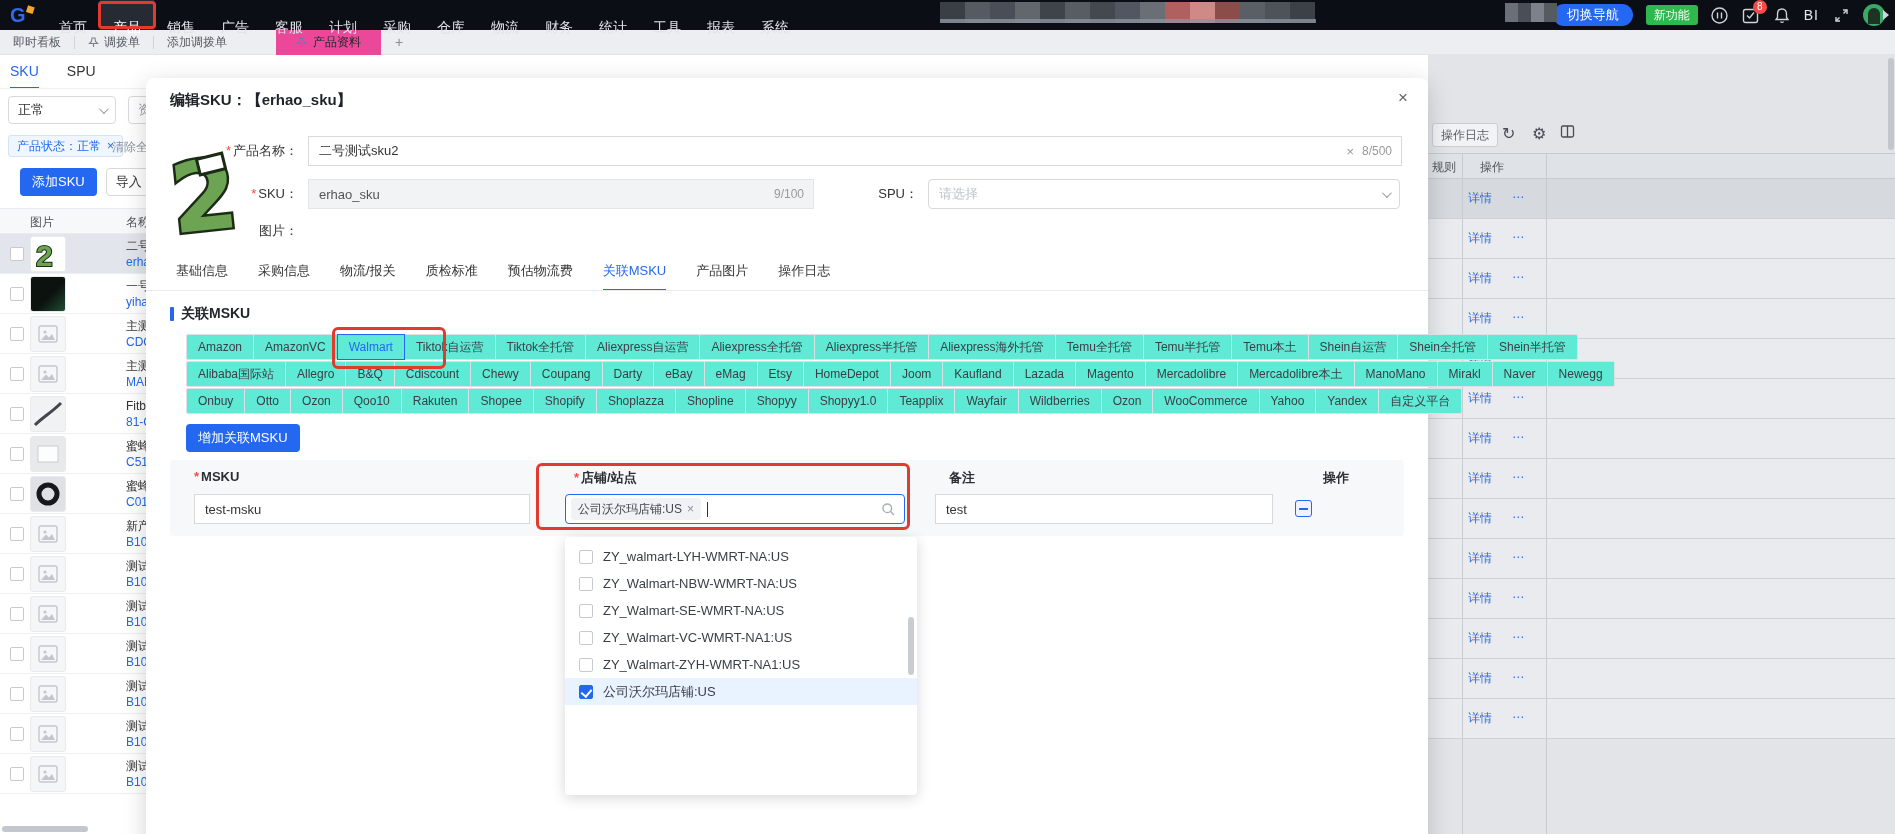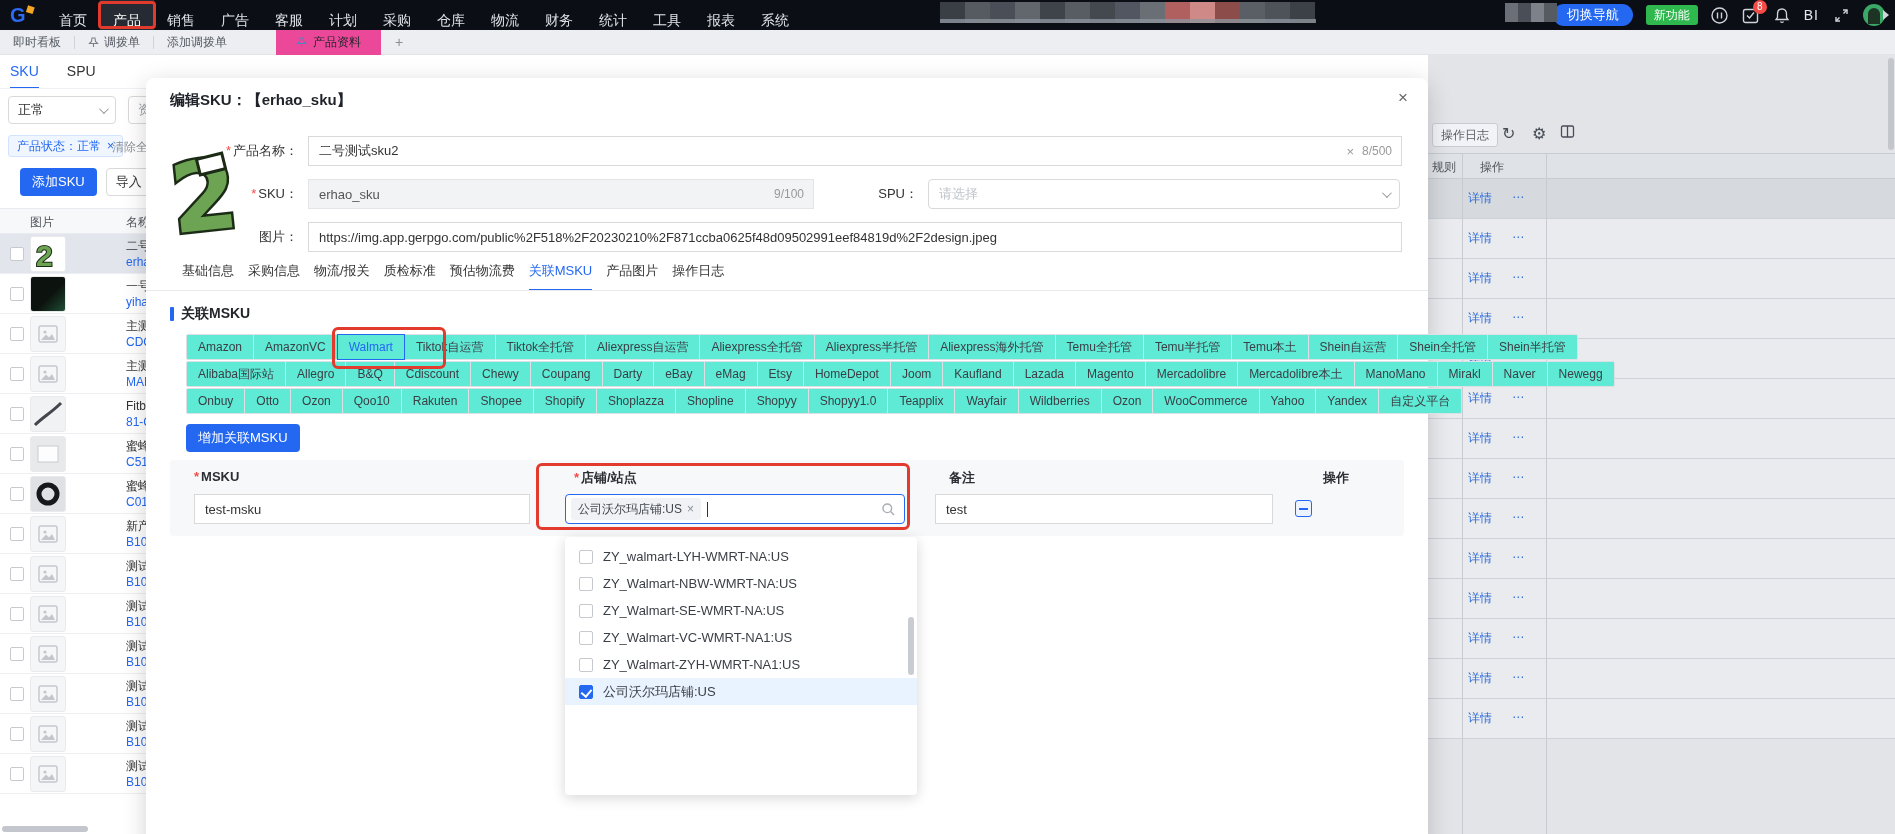--- a/index.html
+++ b/index.html
@@ -4,21 +4,21 @@
 <style>
   * { margin:0; padding:0; box-sizing:border-box; }
   html,body { width:1895px; height:834px; overflow:hidden; }
   body { font-family:"Liberation Sans","DejaVu Sans",sans-serif; font-size:13px; color:#333; background:#fff; }
   .screen { position:relative; width:1895px; height:834px; overflow:hidden; background:#fff; }
 
   
   .topnav { position:absolute; left:0; top:0; width:100%; height:30px; background:#0b0e14; display:flex; align-items:center; z-index:40; }
   .logo { width:46px; display:flex; justify-content:center; align-items:center; }
   .menu { display:flex; align-items:center; height:30px; }
-  .menu .nav-item { position:relative; padding:5px 13px; height:30px; line-height:30px; color:#dfe2e8; font-size:14px; cursor:pointer; white-space:nowrap; }
+  .menu .nav-item { position:relative; padding:12px 13px; height:30px; line-height:30px; color:#dfe2e8; font-size:14px; cursor:pointer; white-space:nowrap; }
   .menu .nav-item.active { background:#262b33; color:#fff; }
   .ann-frame { position:absolute; left:-2px; top:1px; right:-2px; bottom:1px; border:3px solid #e23b2e; border-radius:4px; pointer-events:none; z-index:50; }
   .mosaic { position:absolute; left:940px; top:2px; height:21px; display:flex; z-index:41; }
   .mosaic i { display:block; height:21px; }
   .mosaic-strip { position:absolute; left:940px; top:19px; width:376px; height:4px; background:#8d939c; opacity:.8; z-index:42; }
   .mosaic2 { position:absolute; left:1505px; top:3px; height:19px; display:flex; z-index:41; }
   .nav-right { position:absolute; right:10px; top:0; height:30px; display:flex; align-items:center; gap:13px; }
   .btn-switch { background:#2468f2; color:#fff; border:none; border-radius:13px; height:22px; padding:0 14px; font-size:13px; cursor:pointer; }
   .btn-new { background:#2eb84e; color:#fff; border:none; border-radius:3px; height:20px; padding:0 8px; font-size:12px; cursor:pointer; }
   .nav-ico { width:18px; height:18px; position:relative; display:inline-flex; align-items:center; justify-content:center; cursor:pointer; }
@@ -94,21 +94,21 @@
   .m-close { position:absolute; right:20px; top:12px; font-size:17px; color:#666; cursor:pointer; line-height:16px; }
   .m-row { position:absolute; display:flex; align-items:center; }
   .m-label { width:162px; text-align:right; padding-right:10px; font-size:13px; color:#333; white-space:nowrap; }
   .req { color:#f54a45; margin-right:2px; }
   .inp { height:30px; border:1px solid #d9d9d9; border-radius:0; background:#fff; font-size:13px; color:#333; padding:0 10px; font-family:inherit; }
   .inp-wrap { position:relative; display:flex; align-items:center; }
   .suffix { position:absolute; right:10px; display:flex; align-items:center; gap:8px; color:#999; font-size:12px; }
   .suffix .x { cursor:pointer; font-size:13px; }
   .inp[disabled] { background:#f2f3f5; border-color:#e3e5e8; color:#555; }
   .sel { height:30px; border:1px solid #d9d9d9; border-radius:4px; background:#fff; display:flex; align-items:center; justify-content:space-between; padding:0 10px; color:#bfc4cc; cursor:pointer; }
-  .m-tabs { position:absolute; left:36px; top:184px; display:flex; gap:14px; font-size:13px; }
+  .m-tabs { position:absolute; left:30px; top:184px; display:flex; gap:30px; font-size:13px; }
   .m-tab { padding-bottom:9px; cursor:pointer; color:#333; white-space:nowrap; }
   .m-tab.active { color:#2468f2; border-bottom:2px solid #2468f2; }
   .m-tabline { position:absolute; left:0; top:212px; width:1282px; height:1px; background:#e8eaed; }
   .m-section { position:absolute; left:24px; top:227px; display:flex; align-items:center; gap:7px; }
   .m-section .bar { width:4px; height:14px; background:#2468f2; border-radius:1px; }
   .m-section .txt { font-size:14px; font-weight:bold; color:#23262b; }
   .plat-row { position:absolute; left:40px; display:flex; }
   .plat-btn { position:relative; height:26px; line-height:24px; padding:0 11px; border:1px solid #dcdfe4; background:#5eead4; color:#3a3e45; font-size:12px; cursor:pointer; margin-left:-1px; white-space:nowrap; }
   .plat-btn:first-child { margin-left:0; border-radius:2px 0 0 2px; }
   .plat-btn:last-child { border-radius:0 2px 2px 0; }
@@ -572,21 +572,20 @@
       </div>
       <div style="width:114px; text-align:right; padding-right:10px; white-space:nowrap;">SPU：</div>
       <div class="sel" style="width:472px;">
         <span>请选择</span>
         <span class="chev"></span>
       </div>
     </div>
 
     <div class="m-row" style="top:144px; left:0; width:1282px;">
       <div class="m-label">图片：</div>
-      <input class="inp" style="width: 1094px;" value="https://img.app.gerpgo.com/public%2F518%2F20230210%2F871ccba0625f48d09502991eef84819d%2F2design.jpeg">
     </div>
 
     <div class="m-tabs" id="m-tabs">
         <div class="m-tab">基础信息</div>
         <div class="m-tab">采购信息</div>
         <div class="m-tab">物流/报关</div>
         <div class="m-tab">质检标准</div>
         <div class="m-tab">预估物流费</div>
         <div class="m-tab active">关联MSKU</div>
         <div class="m-tab">产品图片</div>

